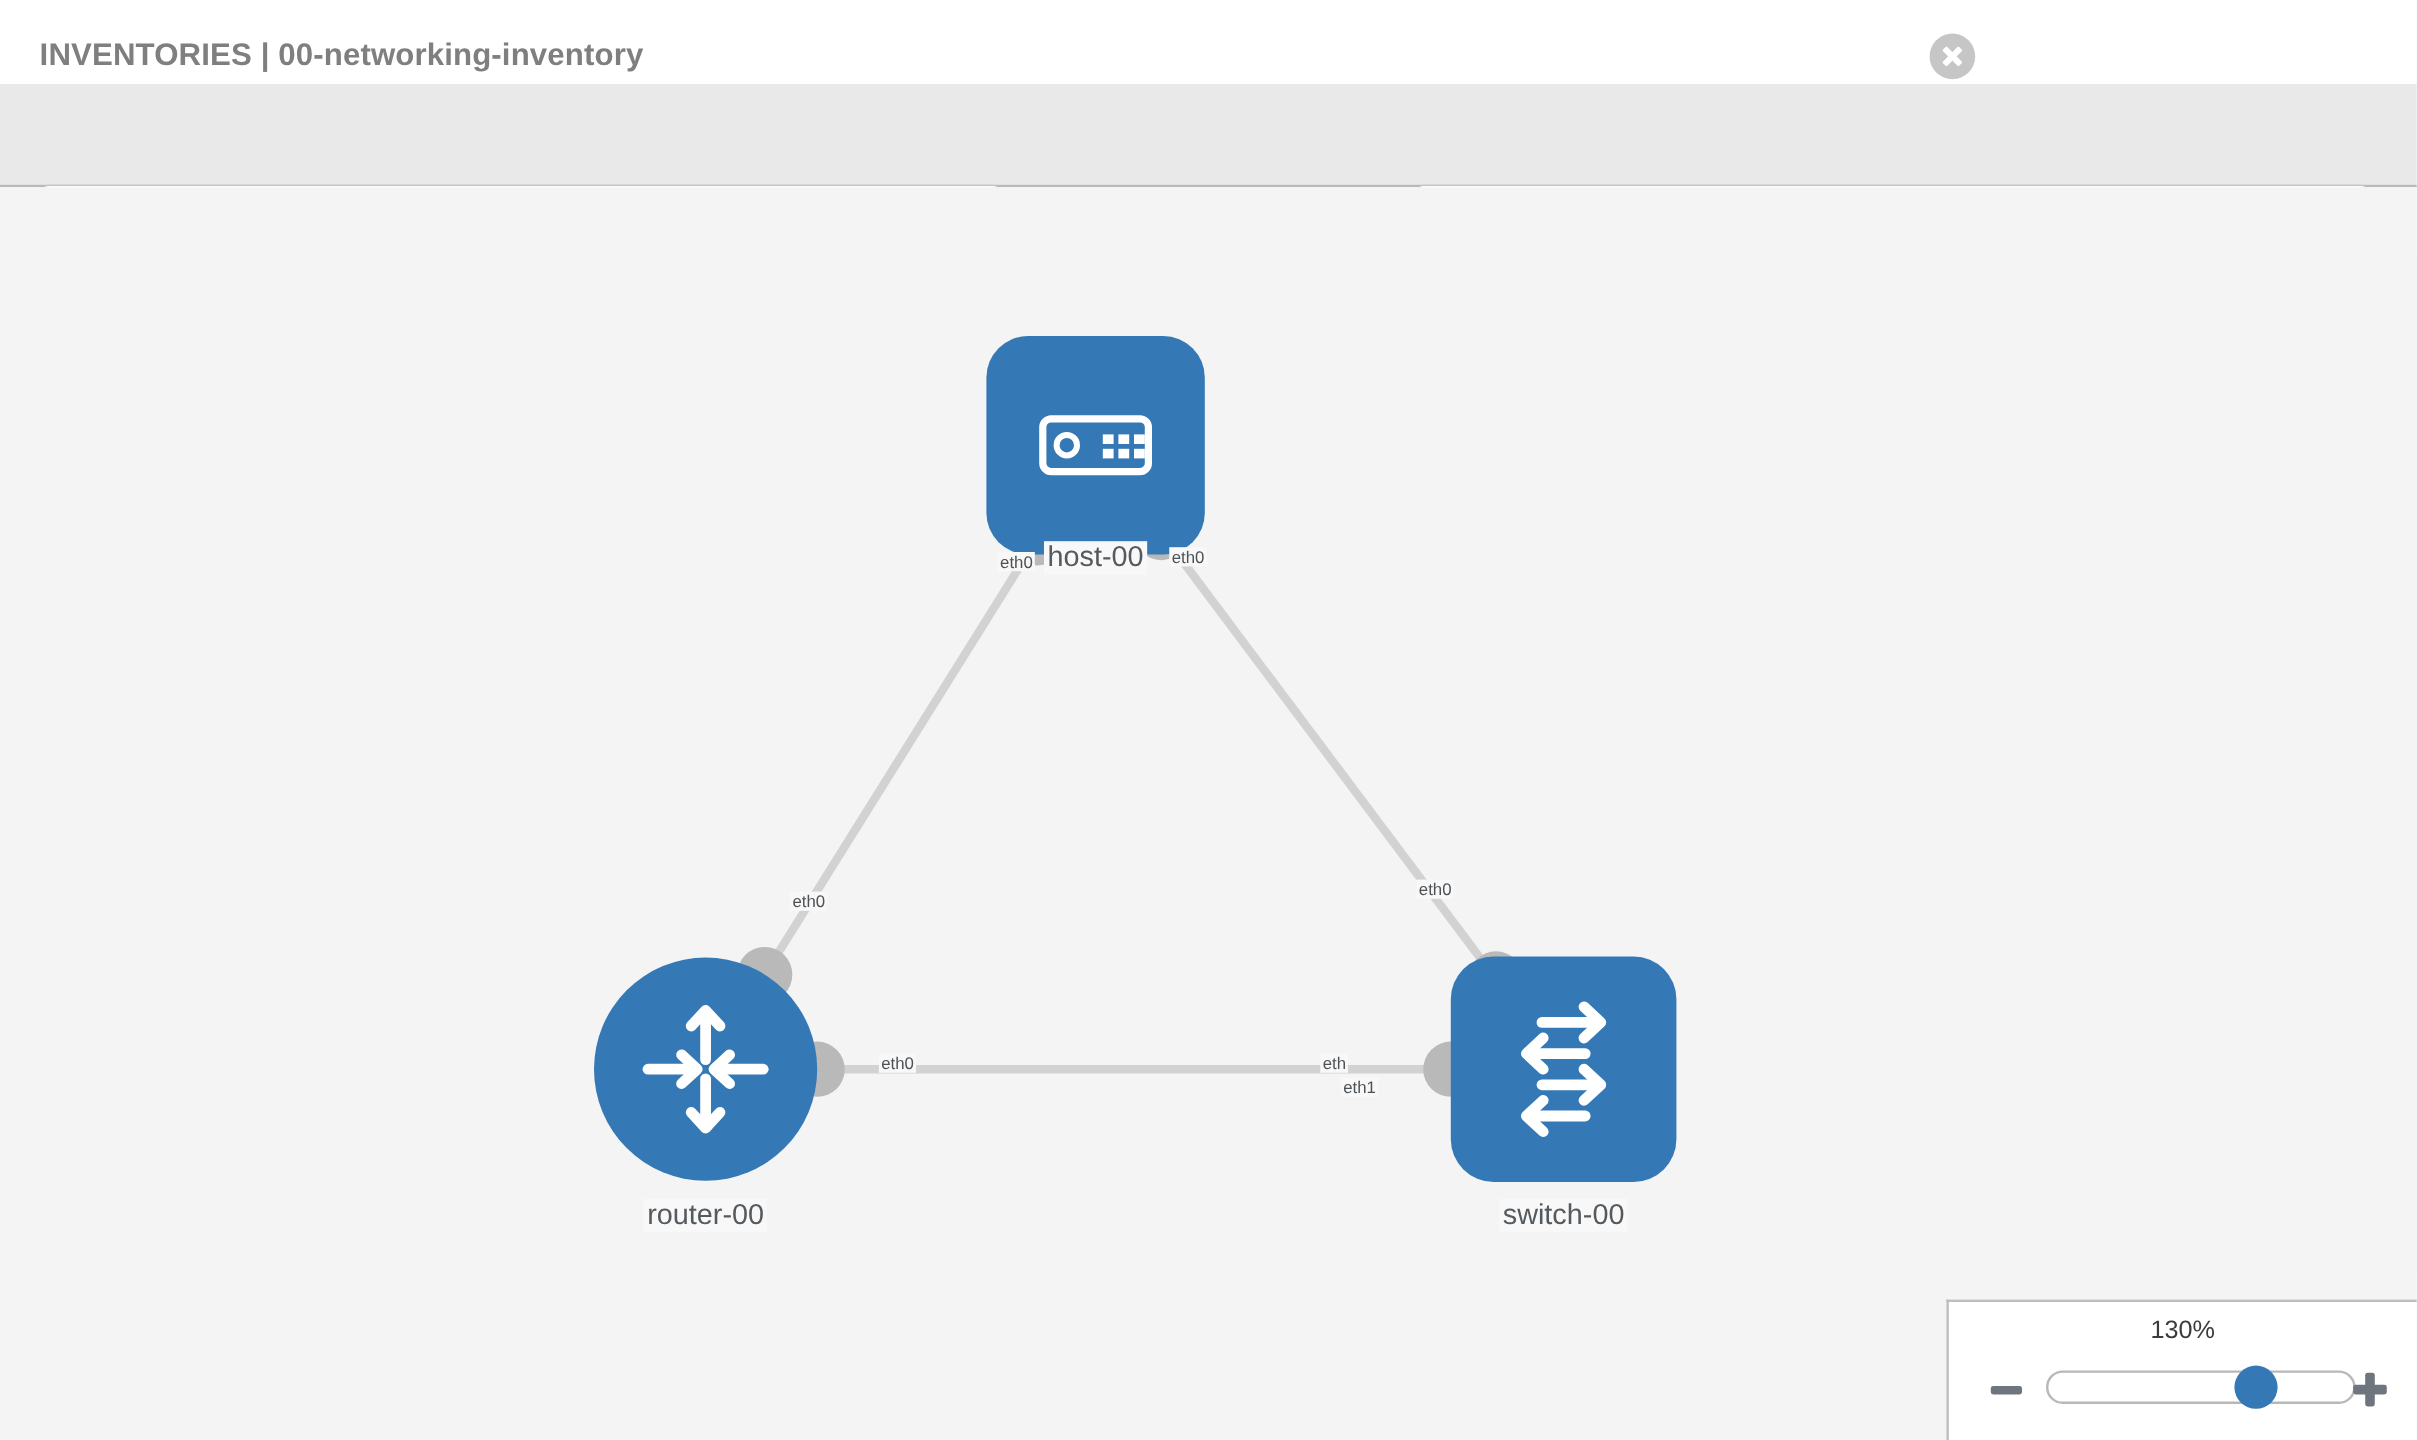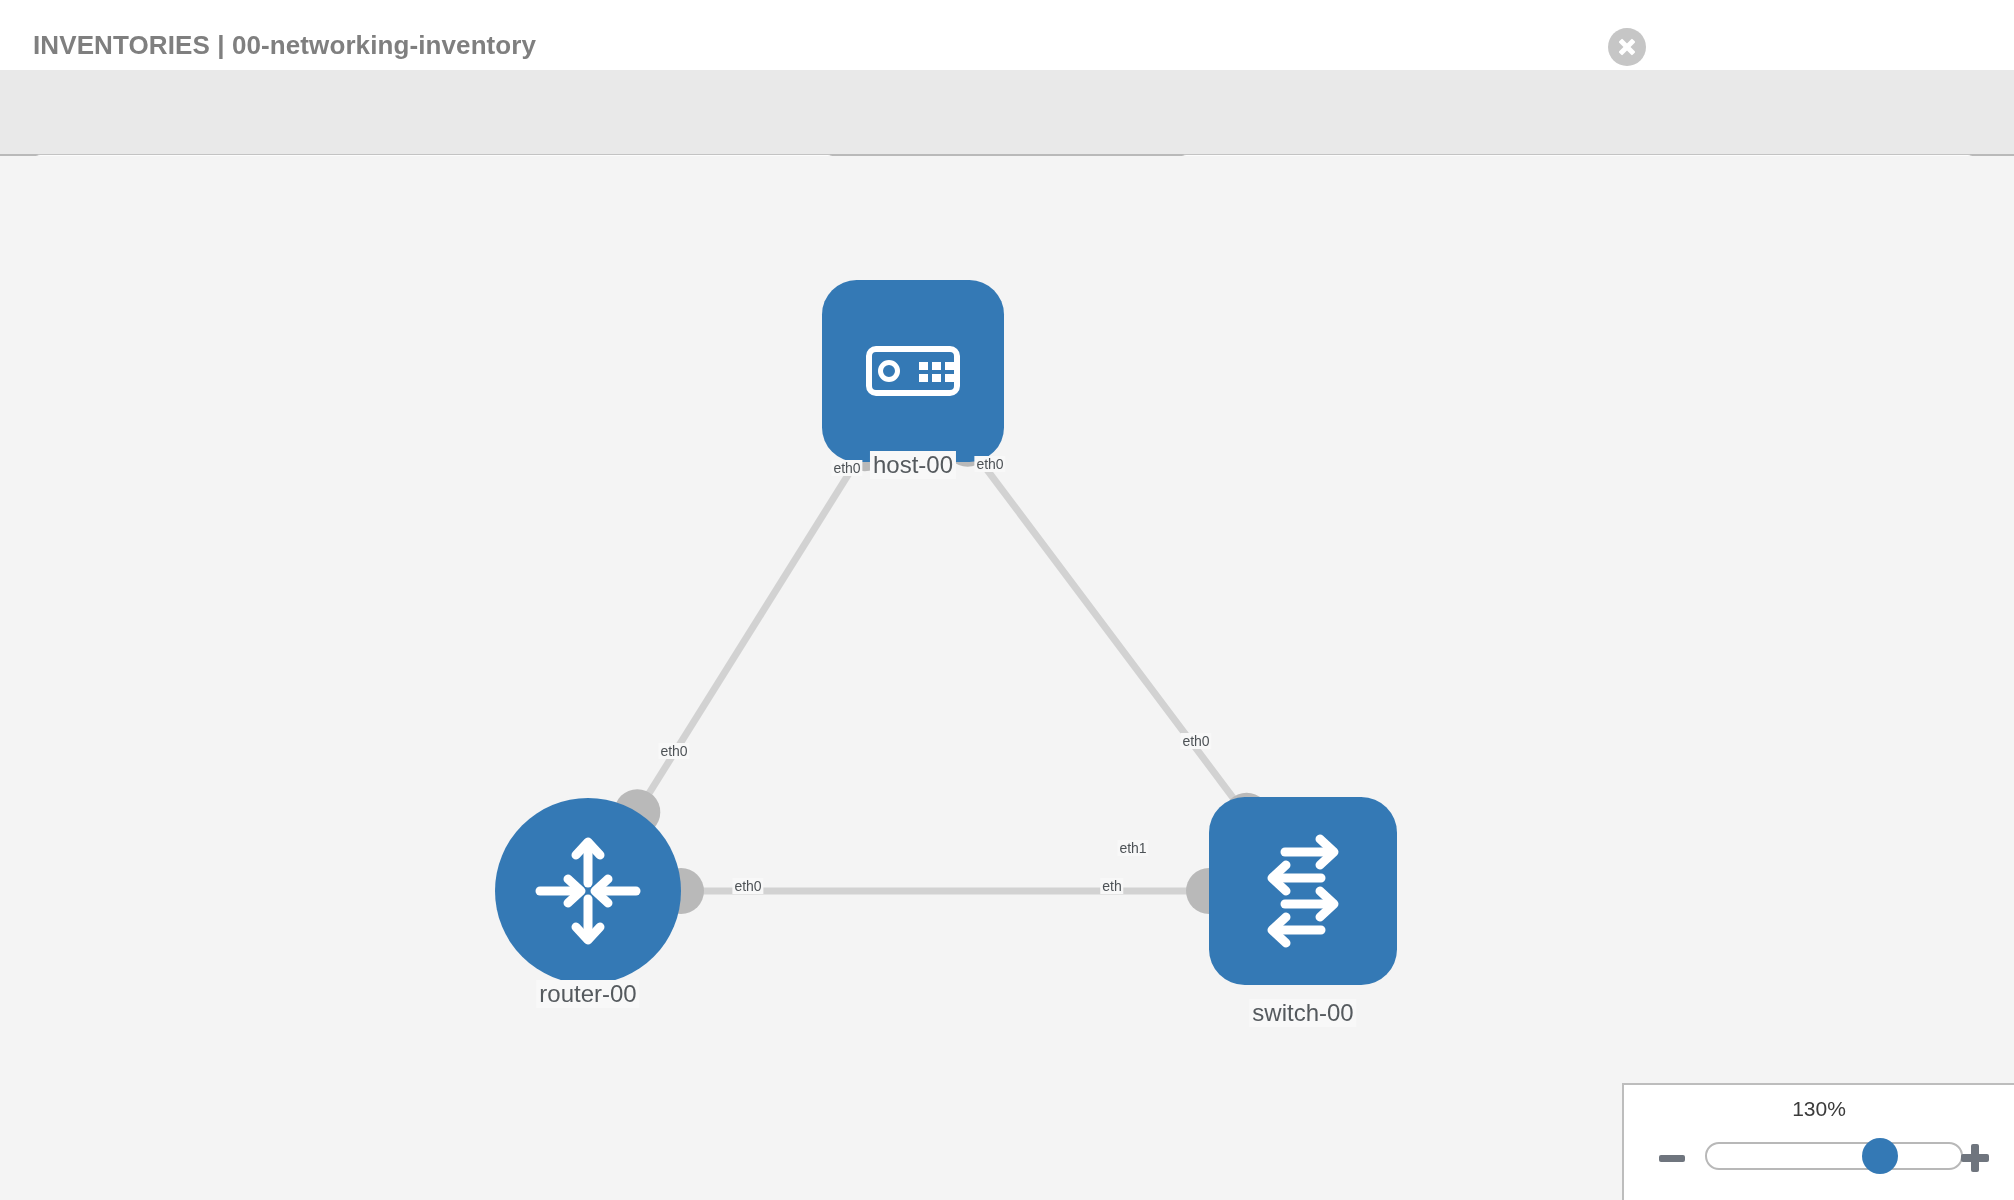--- a/index.html
+++ b/index.html
@@ -218,29 +218,29 @@
           </g>
           <g transform="translate(1303,735)">
             <rect x="-94" y="-94" width="188" height="188" rx="35.72" ry="35.72" fill="#3479b5"></rect>
             <use xlink:href="#glyph-switch" href="#glyph-switch"></use>
           </g>
         </g>
     </svg>
 
     <div id="labels-layer">
         <div class="node-label" style="left: 913px; top: 295px;">host-00</div>
-        <div class="node-label" style="left: 588px; top: 824px;">router-00</div>
+        <div class="node-label" style="left: 588px; top: 843px;">router-00</div>
         <div class="node-label" style="left: 1303px; top: 843px;">switch-00</div>
         <div class="iface-label" style="left: 847px; top: 312px;">eth0</div>
         <div class="iface-label" style="left: 674px; top: 595px;">eth0</div>
         <div class="iface-label" style="left: 990px; top: 308px;">eth0</div>
         <div class="iface-label" style="left: 1196px; top: 585px;">eth0</div>
         <div class="iface-label" style="left: 748px; top: 730px;">eth0</div>
         <div class="iface-label" style="left: 1112px; top: 730px;">eth</div>
-        <div class="iface-label" style="left: 1133px; top: 692px;">eth1</div>
+        <div class="iface-label" style="left: 1133px; top: 750px;">eth1</div>
       </div>
   </div>
 
   <div class="zoom-panel">
     <div class="zoom-level">130%</div>
 
     <div class="zoom-minus">
       <span class="bar"></span>
     </div>
 

